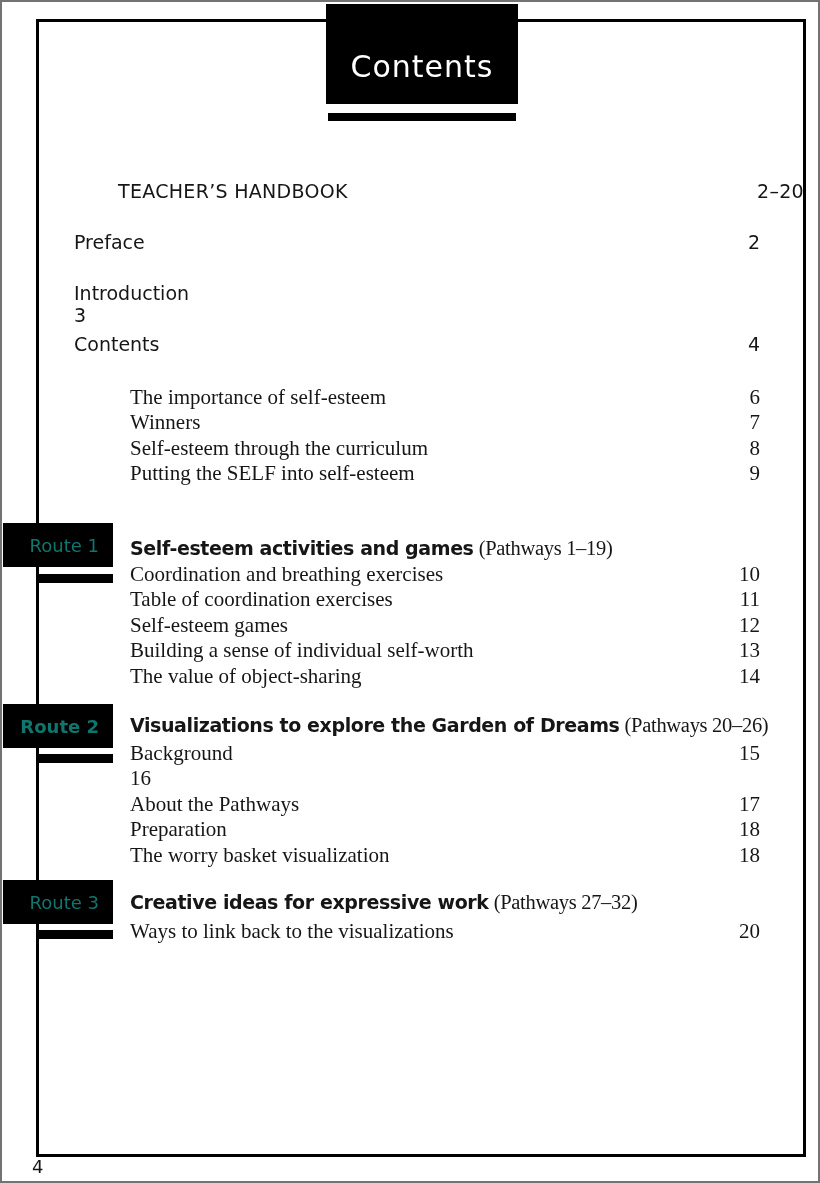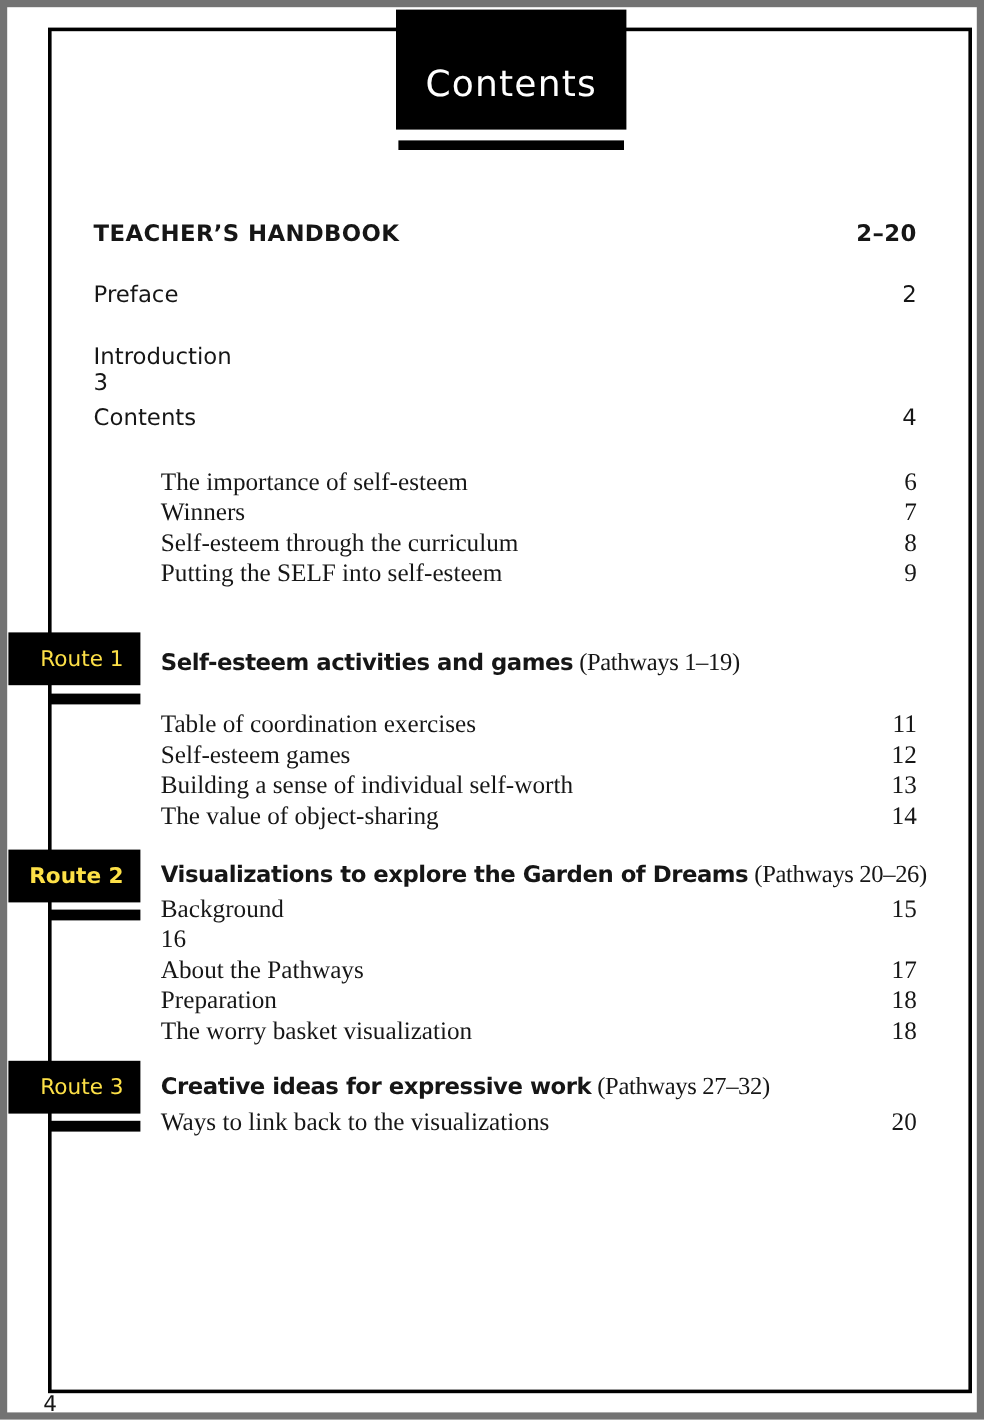--- a/index.html
+++ b/index.html
@@ -4,21 +4,21 @@
 <style>
   * { box-sizing: border-box; margin: 0; padding: 0; }
   body { margin: 0; background: #ffffff; }
   .canvas {
     position: relative;
     width: 820px;
     height: 1183px;
     background: #ffffff;
     color: #161616;
     font-family: "DejaVu Sans", sans-serif;
-    border: 6px solid #737373;
+    border: 2px solid #737373;
     overflow: hidden;
   }
   .frame {
     position: absolute;
     left: 34px; top: 17px;
     width: 770px; height: 1138px;
     border: 3px solid #000000;
     background: transparent;
   }
   .title-box {
@@ -43,27 +43,27 @@
   .row {
     position: absolute;
     left: 128px; width: 630px;
     display: flex;
     justify-content: space-between;
     align-items: baseline;
     white-space: nowrap;
   }
   .row.wide { left: 72px; width: 686px; }
   .comic { font-family: "DejaVu Sans", sans-serif; font-size: 19px; }
-  .caps  { font-weight: bold; letter-spacing: 0.3px; }
+  .caps  { font-weight: normal; letter-spacing: 0.3px; margin-left: 44px; }
   .serif { font-family: "Liberation Serif", serif; font-size: 21px; }
   .tab {
     position: absolute;
     left: 1px; width: 110px; height: 44px;
     background: #000000;
-    color: #fde047;
+    color: #0f766e;
     display: flex;
     align-items: center;
     justify-content: flex-end;
     padding-right: 14px;
     font-size: 18px;
   }
   .tab-bar {
     position: absolute;
     left: 36px; width: 75px; height: 9px;
     background: #000000;
@@ -147,20 +147,24 @@
   </div>
 
   <div class="tab t1">
     <span>Route 1</span>
   </div>
   <div class="tab-bar b1"></div>
   <div class="route-heading h1">
     <span class="rh-title">Self-esteem activities and games</span>
     <span class="rh-sub"> <span>(Pathways 1–19)</span></span>
   </div>
+  <div class="row serif r1a">
+    <span>Coordination and breathing exercises</span>
+    <span>10</span>
+  </div>
   <div class="row serif r1b">
     <span>Table of coordination exercises</span>
     <span>11</span>
   </div>
   <div class="row serif r1c">
     <span>Self-esteem games</span>
     <span>12</span>
   </div>
   <div class="row serif r1d">
     <span>Building a sense of individual self-worth</span>

